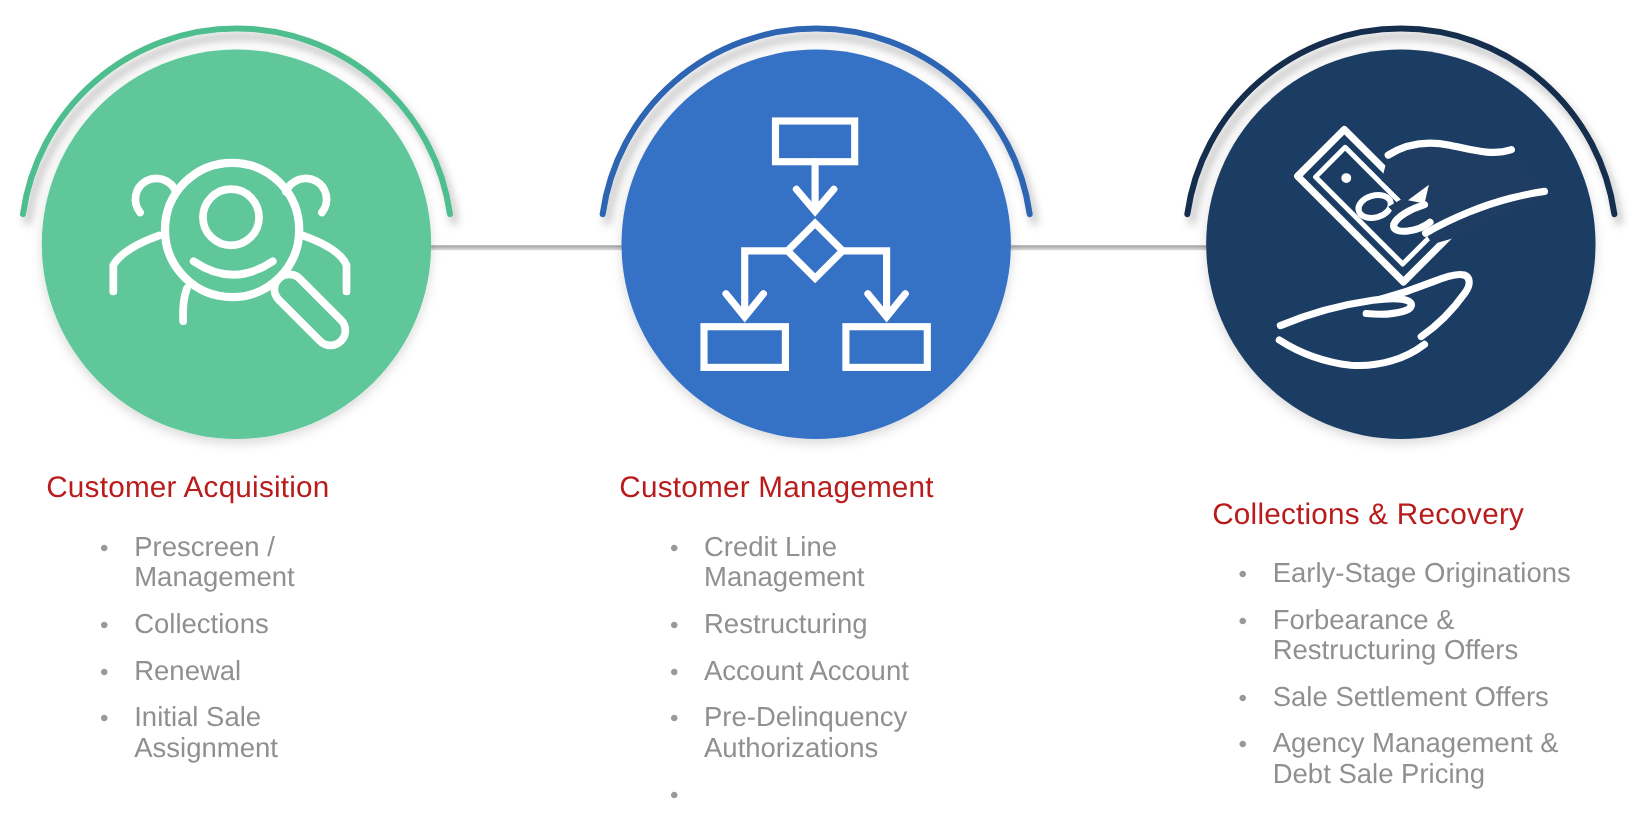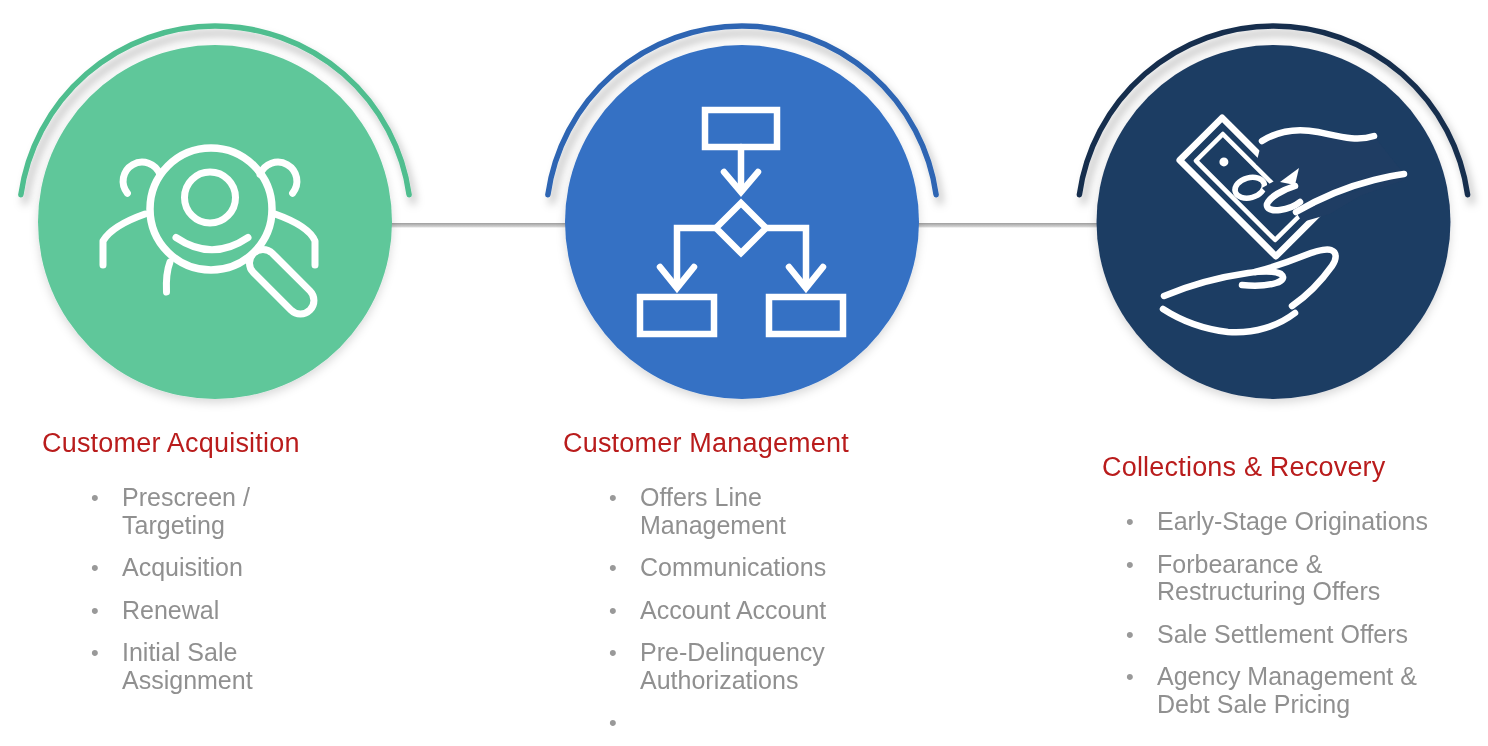--- a/index.html
+++ b/index.html
@@ -132,34 +132,34 @@
                  C 1337 252 1337 259 1332 266 C 1322 280 1308 295 1292 306"></path>
         <path d="M 1163 309 C 1180 320 1202 329 1228 332 C 1254 334 1278 326 1295 313"></path>
       </g>
     </g>
   </svg>
 
   <div class="col col-1">
     <h2>Customer Acquisition</h2>
     <ul>
       <li><span class="dot">•</span><span class="li-text">Prescreen /
-Targeting</span></li>
-      <li><span class="dot">•</span><span class="li-text">Acquisition</span></li>
+Management</span></li>
+      <li><span class="dot">•</span><span class="li-text">Collections</span></li>
       <li><span class="dot">•</span><span class="li-text">Renewal</span></li>
       <li><span class="dot">•</span><span class="li-text">Initial Sale
 Assignment</span></li>
     </ul>
   </div>
 
   <div class="col col-2">
     <h2>Customer Management</h2>
     <ul>
-      <li><span class="dot">•</span><span class="li-text">Offers Line
+      <li><span class="dot">•</span><span class="li-text">Credit Line
 Management</span></li>
-      <li><span class="dot">•</span><span class="li-text">Communications</span></li>
+      <li><span class="dot">•</span><span class="li-text">Restructuring</span></li>
       <li><span class="dot">•</span><span class="li-text">Account Account</span></li>
       <li><span class="dot">•</span><span class="li-text">Pre-Delinquency
 Authorizations</span></li>
       <li><span class="dot">•</span></li>
     </ul>
   </div>
 
   <div class="col col-3">
     <h2>Collections &amp; Recovery</h2>
     <ul>

